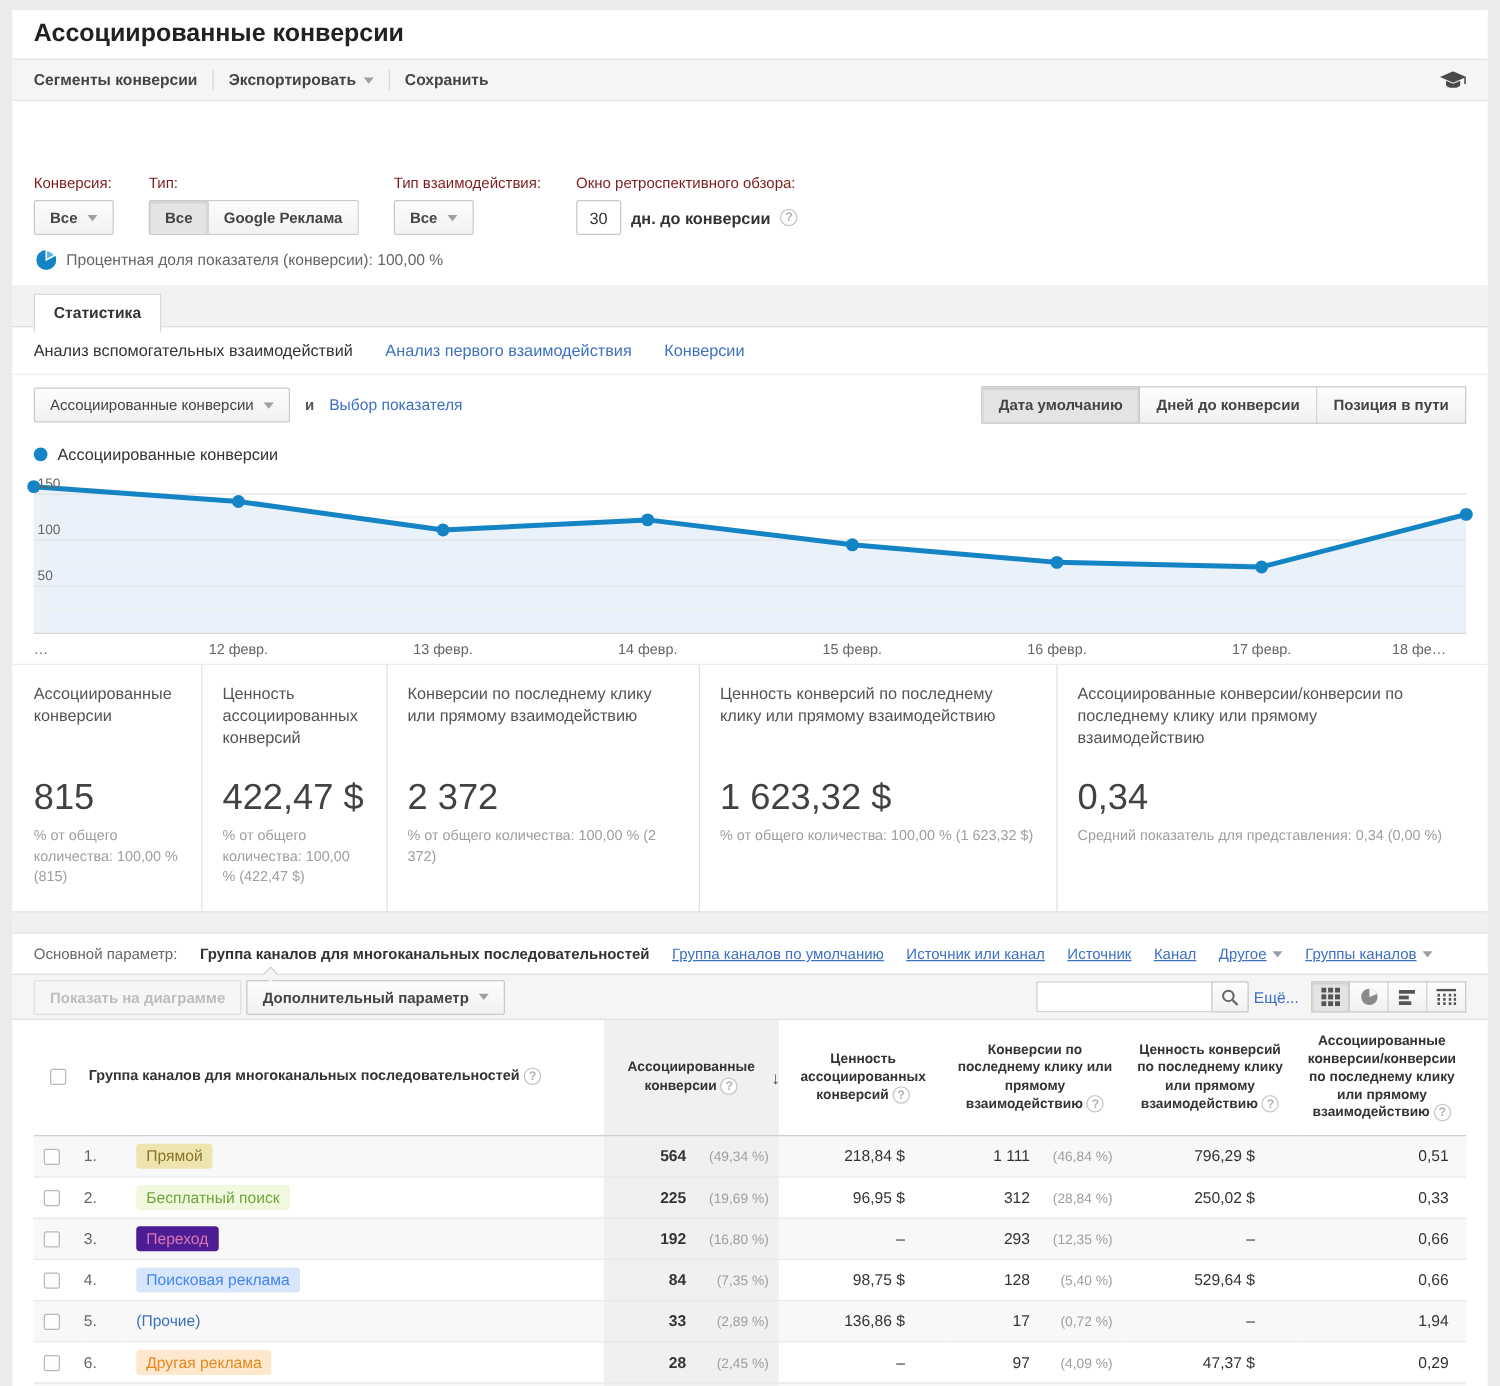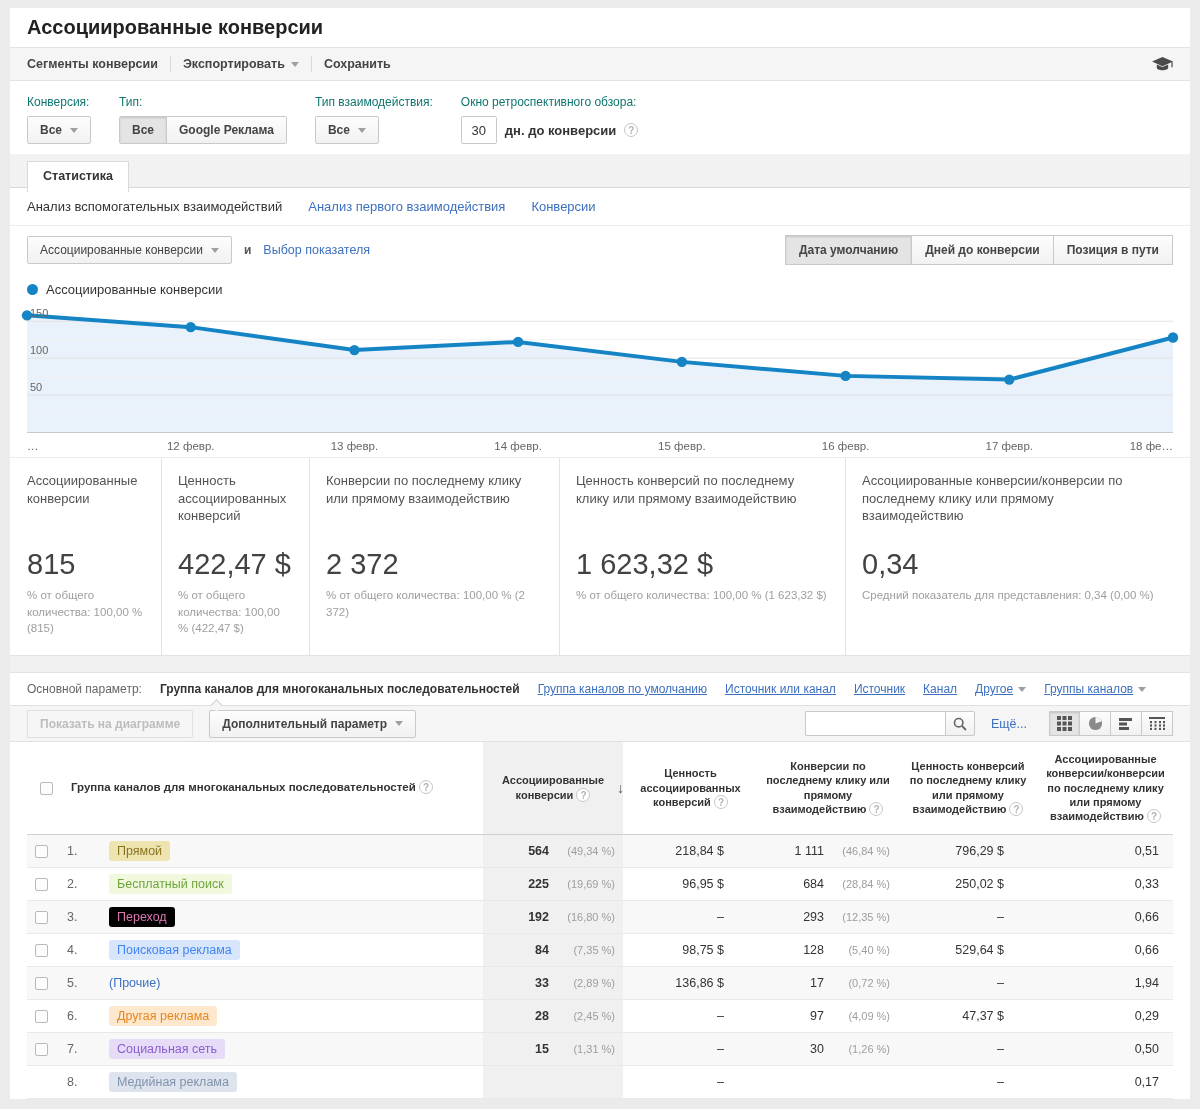--- a/index.html
+++ b/index.html
@@ -23,21 +23,21 @@
   .action-bar { display:flex; align-items:center; background:#f5f5f5; border-top:1px solid #e3e3e3; border-bottom:1px solid #e3e3e3; padding:0 17px; height:34px; }
   .ab-item { font-weight:bold; font-size:12.5px; color:#444; padding:0 12px; cursor:pointer; display:flex; align-items:center; gap:6px; }
   .ab-item:first-child { padding-left:0; }
   .ab-sep { width:1px; height:16px; background:#d9d9d9; }
   .ab-spacer { flex:1; }
   .cap-icon { display:flex; align-items:center; cursor:pointer; }
 
   
   .filters { padding: 14px 17px 10px 17px; background:#fff; }
   .filter-row { display:flex; gap: 28px; align-items:flex-start; }
-  .filter-group .f-label { font-size:12px; color:#0f766e; margin-bottom:7px; }
+  .filter-group .f-label { font-size:12px; color:#7f1d1d; margin-bottom:7px;margin-top:44px; }
   .f-controls { display:flex; align-items:center; gap:8px; }
   .btn { display:inline-flex; align-items:center; gap:8px; border:1px solid #c9c9c9; border-radius:2px;
          background:linear-gradient(#fdfdfd,#f1f1f1); padding:6px 12px; font-size:12px; font-weight:bold; color:#444; cursor:pointer; }
   .seg-group { display:inline-flex; border:1px solid #c9c9c9; border-radius:2px; overflow:hidden; }
   .seg-group .seg { padding:6px 12px; font-size:12px; font-weight:bold; color:#444; background:linear-gradient(#fdfdfd,#f1f1f1); cursor:pointer; }
   .seg-group .seg.on { background:#e4e4e4; box-shadow: inset 0 1px 2px rgba(0,0,0,.15); }
   .seg-group .seg + .seg { border-left:1px solid #c9c9c9; }
   .num-input { width:36px; height:28px; border:1px solid #c9c9c9; border-radius:2px; text-align:center; font-size:13px; color:#333; font-family:inherit; }
   .inline-strong { font-size:13px; font-weight:bold; color:#333; }
   .help { display:inline-block; width:14px; height:14px; border-radius:50%; border:1px solid #c6c6c6; color:#b3b3b3; font-size:10px; line-height:13px; text-align:center; font-weight:bold; background:#fff; }
@@ -86,21 +86,21 @@
   .gray-band { height:18px; background:#f0f0f0; border-top:1px solid #e3e3e3; border-bottom:1px solid #e3e3e3; }
 
   
   .dim-row { display:flex; align-items:center; gap:18px; padding:9px 17px; background:#fff; font-size:12px; position:relative; white-space:nowrap; }
   .dim-label { color:#666; }
   .dim-active { font-weight:bold; color:#333; }
   .dim-link { color:#3e70c0; cursor:pointer; display:inline-flex; align-items:center; gap:5px;text-decoration:underline; }
   .notch { position:absolute; left:202px; bottom:-5px; width:9px; height:9px; background:#f5f5f5; border-top:1px solid #cfcfcf; border-left:1px solid #cfcfcf; transform:rotate(45deg); z-index:3; }
 
   
-  .table-toolbar { display:flex; align-items:center; gap:16px; background:#f5f5f5; border-top:1px solid #e0e0e0; border-bottom:1px solid #e0e0e0; padding:5px 17px; height:37px; position:relative; }
+  .table-toolbar { display:flex; align-items:center; gap:4px; background:#f5f5f5; border-top:1px solid #e0e0e0; border-bottom:1px solid #e0e0e0; padding:5px 17px; height:37px; position:relative; }
   .btn.disabled { color:#bdbdbd; border-color:#e0e0e0; background:#f6f6f6; cursor:default; }
   .tt-spacer { flex:1; }
   .search-box { display:flex; }
   .search-input { width:140px; height:25px; border:1px solid #c9c9c9; border-right:none; border-radius:2px 0 0 2px; padding:0 6px; font-size:12px; font-family:inherit; background:#fff; }
   .search-btn { width:30px; height:25px; border:1px solid #c9c9c9; border-radius:0 2px 2px 0; background:linear-gradient(#fdfdfd,#f1f1f1); display:flex; align-items:center; justify-content:center; cursor:pointer; }
   .view-toggles { display:inline-flex; margin-left:6px; }
   .vt { width:31px; height:25px; border:1px solid #c9c9c9; background:linear-gradient(#fdfdfd,#f1f1f1); display:flex; align-items:center; justify-content:center; cursor:pointer; }
   .vt + .vt { border-left:none; }
   .vt.on { background:#e4e4e4; box-shadow:inset 0 1px 2px rgba(0,0,0,.15); }
 
@@ -184,20 +184,27 @@
       </div>
       <div class="filter-group">
         <div class="f-label">Окно ретроспективного обзора:</div>
         <div class="f-controls">
           <input class="num-input" value="30" style="">
           <span class="inline-strong">дн. до конверсии</span>
           <span class="help"></span>
         </div>
       </div>
     </div>
+    <div class="note-row">
+      <svg width="16" height="16" viewBox="0 0 16 16">
+          <circle cx="8" cy="8" r="8" fill="#1584c5"></circle>
+          <path d="M8 8 L8 0.4 A7.6 7.6 0 0 1 14.6 4.3 Z" fill="#5fb2dd" stroke="#fff" stroke-width="1.2"></path>
+        </svg>
+      <span>Процентная доля показателя (конверсии): 100,00 %</span>
+    </div>
   </div>
 
   <div class="tab-strip">
     <span class="tab">Статистика</span>
   </div>
 
   <div class="subnav">
     <span class="sn-active">Анализ вспомогательных взаимодействий</span>
     <span class="sn-link">Анализ первого взаимодействия</span>
     <span class="sn-link">Конверсии</span>
@@ -249,21 +256,21 @@
         </div>
     </div>
     <div class="x-labels" id="x-labels">
         <span class="first" style="left: 0px;">…</span>
         <span style="left: 14.2857%;">12 февр.</span>
         <span style="left: 28.5714%;">13 февр.</span>
         <span style="left: 42.8571%;">14 февр.</span>
         <span style="left: 57.1429%;">15 февр.</span>
         <span style="left: 71.4286%;">16 февр.</span>
         <span style="left: 85.7143%;">17 февр.</span>
-        <span class="last" style="left: auto; right: 0px;">18 фе…</span>
+        <span class="last" style="left: auto; right: 16px;">18 фе…</span>
       </div>
   </div>
 
   <div class="cards">
     <div class="card c1">
       <div class="card-title">Ассоциированные конверсии</div>
       <div class="card-value">815</div>
       <div class="card-sub">% от общего количества: 100,00 % (815)</div>
     </div>
     <div class="card c2">
@@ -447,31 +454,31 @@
             <td><span class="chip" style="background: rgb(240, 248, 222); color: rgb(112, 165, 62);">Бесплатный поиск</span></td>
             <td class="col-ac">
               <span class="num-pair">
                 <span class="val bold">225</span>
                 <span class="pct">(19,69 %)</span>
               </span>
             </td>
             <td class="r-money">96,95 $</td>
             <td>
               <span class="num-pair">
-                <span class="val">684</span>
+                <span class="val">312</span>
                 <span class="pct">(28,84 %)</span>
               </span>
             </td>
             <td class="r-money">250,02 $</td>
             <td class="r-ratio">0,33</td>
           </tr>
           <tr>
             <td><span class="checkbox"></span></td>
             <td class="c-num">3.</td>
-            <td><span class="chip" style="background: #000000; color: rgb(220, 119, 176);">Переход</span></td>
+            <td><span class="chip" style="background: #4c1d95; color: rgb(220, 119, 176);">Переход</span></td>
             <td class="col-ac">
               <span class="num-pair">
                 <span class="val bold">192</span>
                 <span class="pct">(16,80 %)</span>
               </span>
             </td>
             <td class="r-money">–</td>
             <td>
               <span class="num-pair">
                 <span class="val">293</span>

